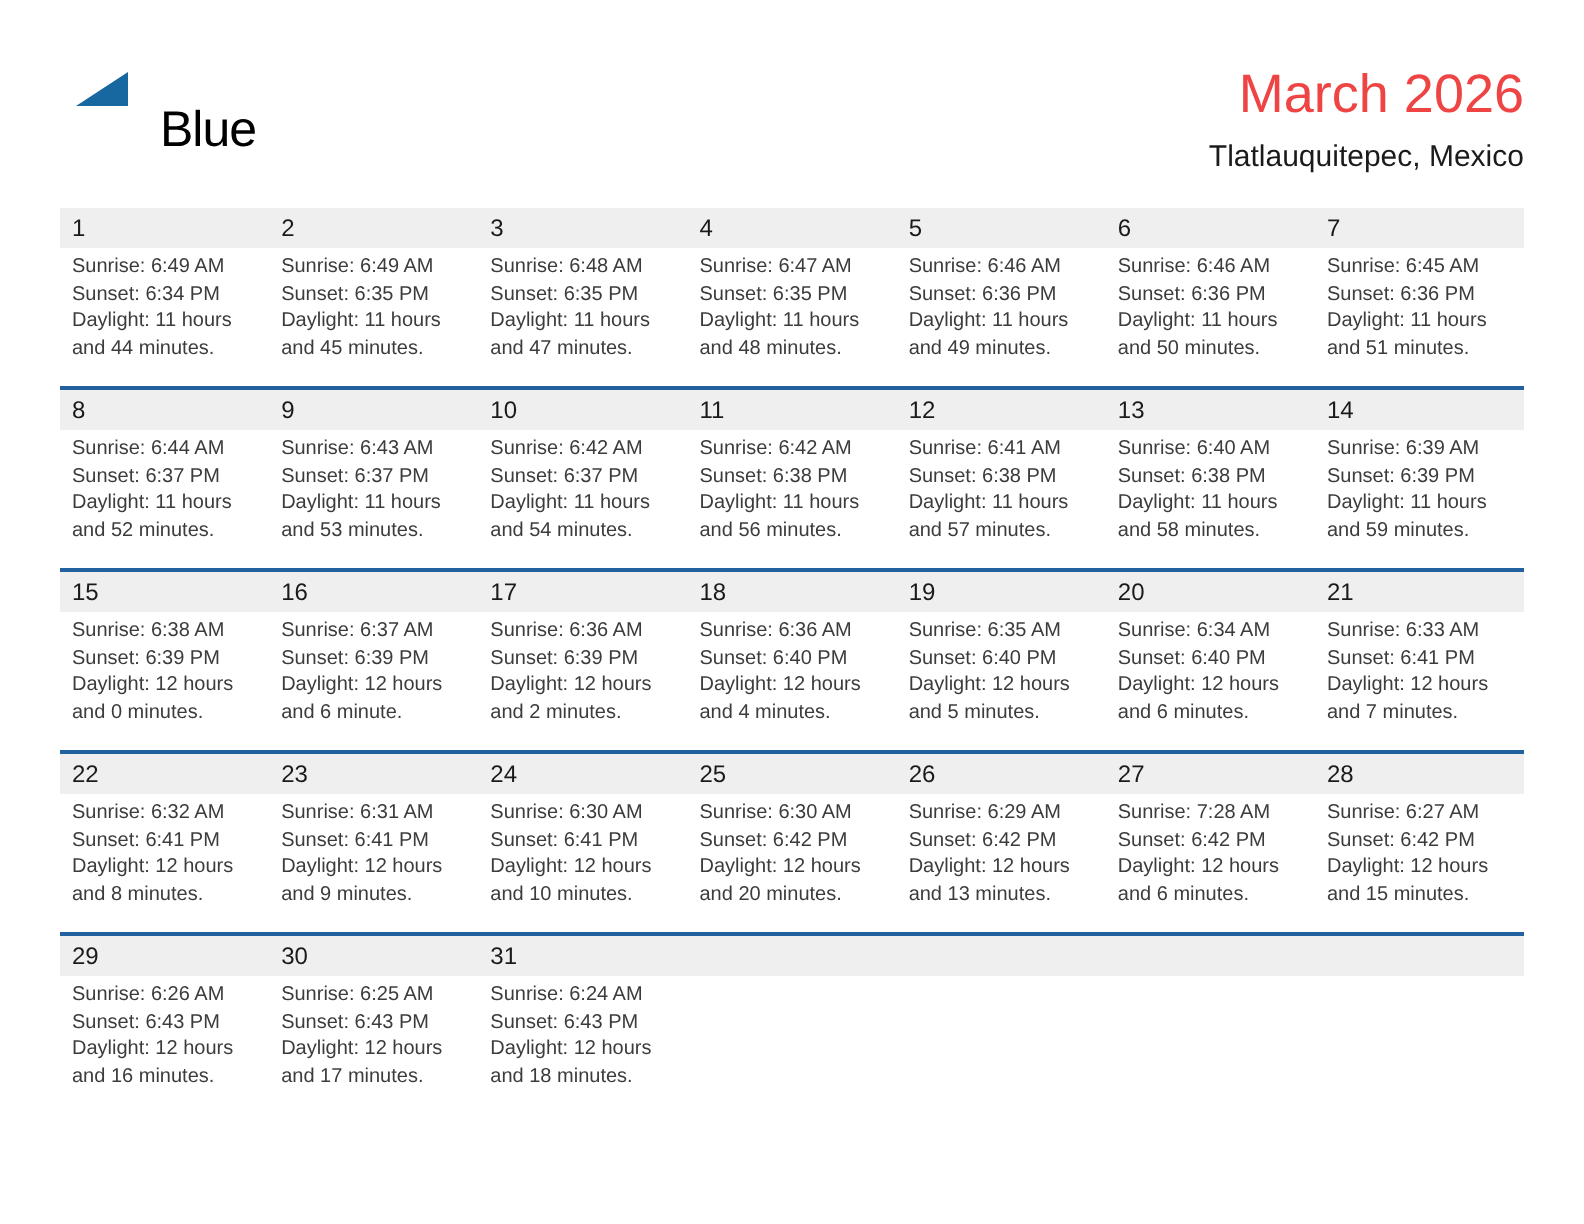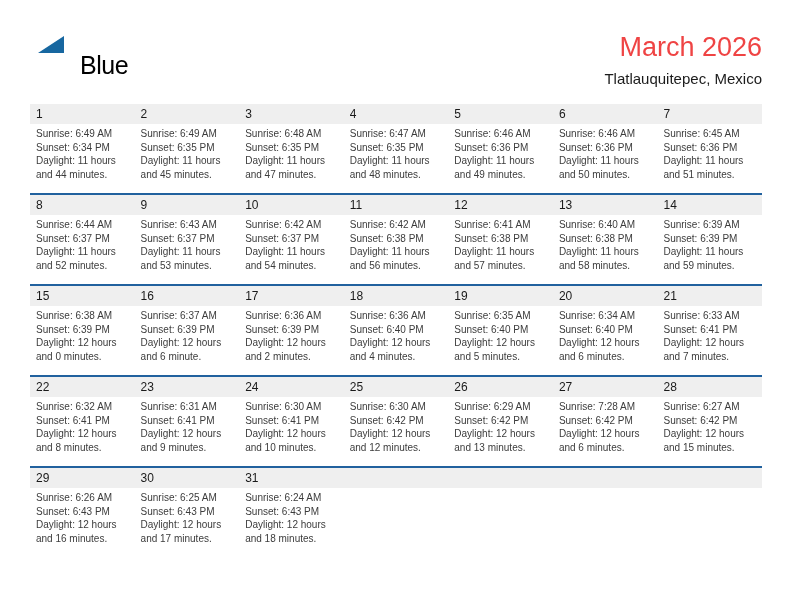--- a/index.html
+++ b/index.html
@@ -270,21 +270,21 @@
               <div class="cell">
                 <div class="line">Sunrise: 6:30 AM</div>
                 <div class="line">Sunset: 6:41 PM</div>
                 <div class="line">Daylight: 12 hours</div>
                 <div class="line">and 10 minutes.</div>
               </div>
               <div class="cell">
                 <div class="line">Sunrise: 6:30 AM</div>
                 <div class="line">Sunset: 6:42 PM</div>
                 <div class="line">Daylight: 12 hours</div>
-                <div class="line">and 12 minutes.</div>
+                <div class="line">and 20 minutes.</div>
               </div>
               <div class="cell">
                 <div class="line">Sunrise: 6:29 AM</div>
                 <div class="line">Sunset: 6:42 PM</div>
                 <div class="line">Daylight: 12 hours</div>
                 <div class="line">and 13 minutes.</div>
               </div>
               <div class="cell">
                 <div class="line">Sunrise: 7:28 AM</div>
                 <div class="line">Sunset: 6:42 PM</div>

